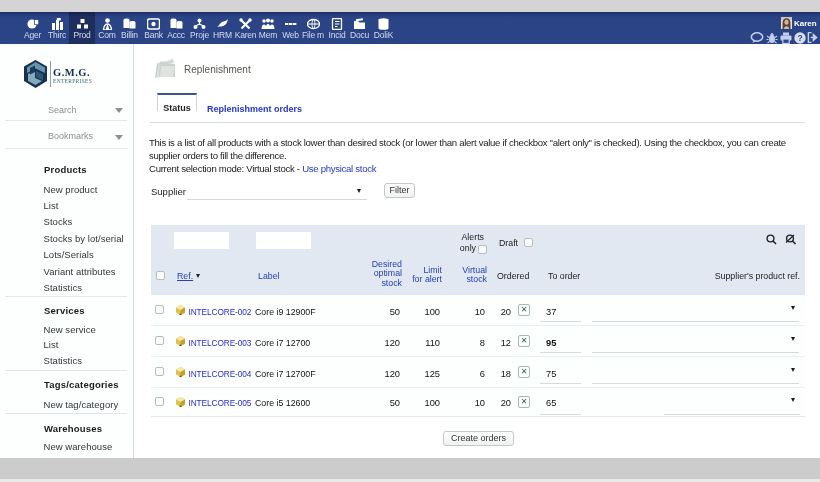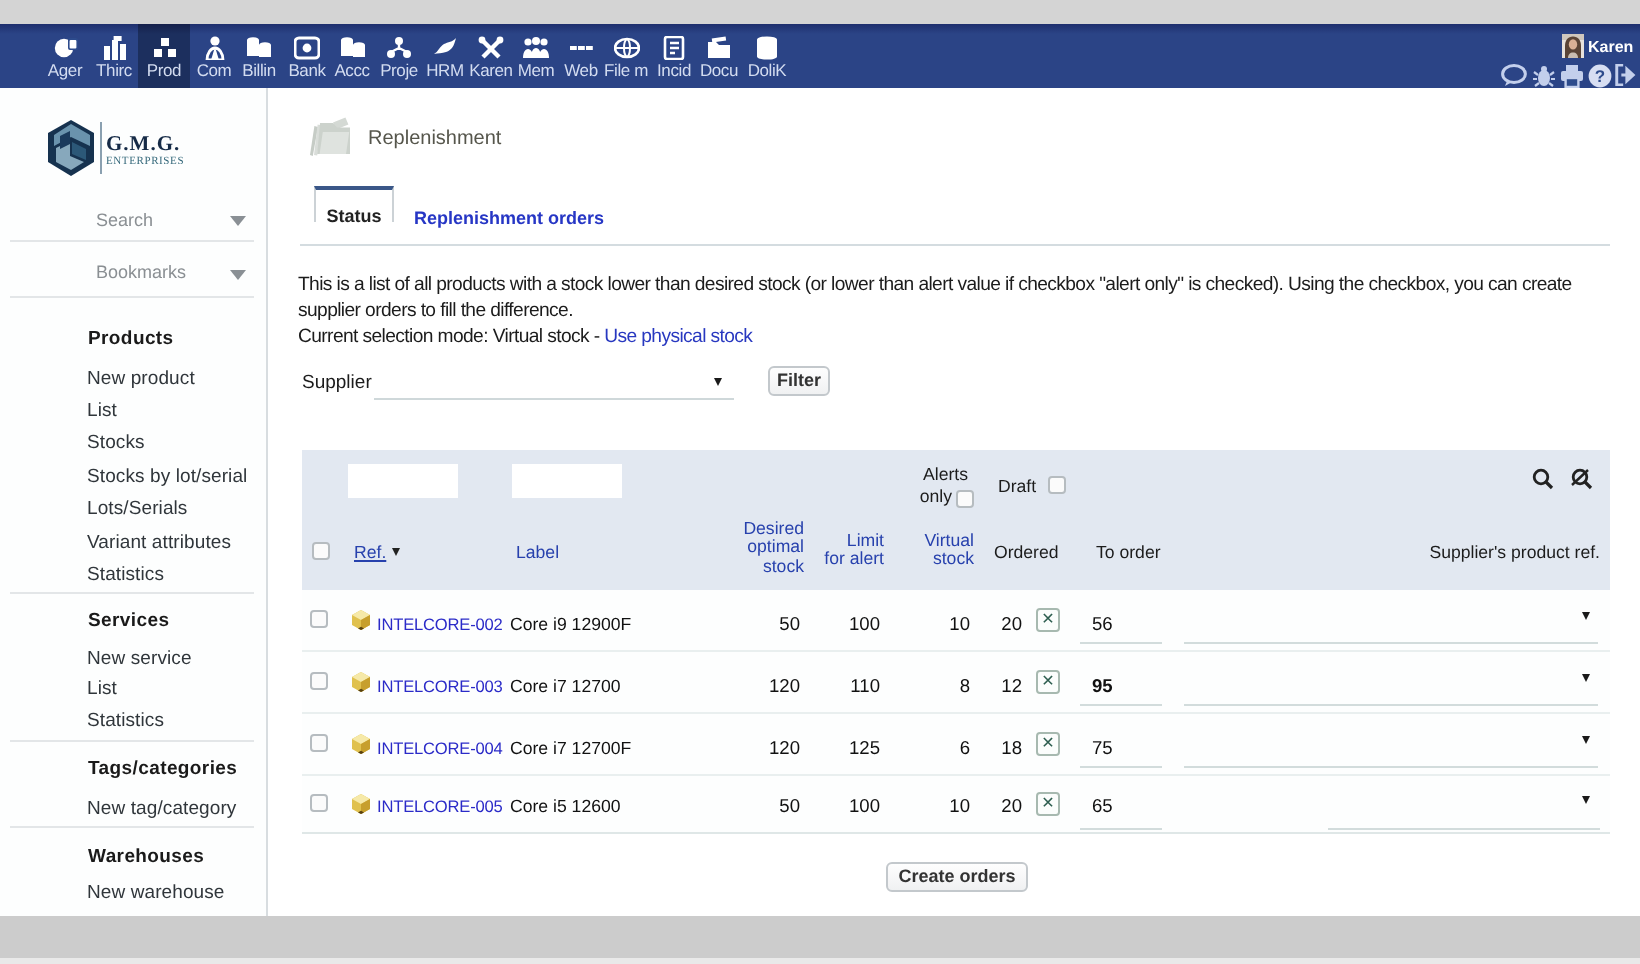--- a/index.html
+++ b/index.html
@@ -38,21 +38,21 @@
 .cb{position:absolute;width:9px;height:9px;background:#fbfbfb;border:1px solid #b6bcc0;border-radius:2px;}
 .row{position:absolute;left:151px;width:654px;height:31px;background:#fdfefe;border-bottom:1px solid #e9efef;}
 .rcell{position:absolute;font-size:9.3px;color:#111;top:12px;}
 .rtx{font-size:8.8px;}
 .rlink{font-size:8.3px !important;letter-spacing:-0.1px;}
 .xic{position:absolute;width:12px;height:12px;border:1px solid #a7b9b0;border-radius:2px;background:#fbfdfc;color:#2e5e50;font-size:8px;line-height:10px;text-align:center;}
 .uline{position:absolute;top:26px;height:1px;background:#d2dcdc;}
 .rlink{color:#2b2bc8;}
 .num{text-align:right;}
 .selarr{position:absolute;width:0;height:0;border-left:2.8px solid transparent;border-right:2.8px solid transparent;border-top:4.5px solid #1a1a1a;}
-.btn{position:absolute;background:linear-gradient(#fefefe,#f0f1f2);border:1px solid #c3c8cc;border-radius:3px;color:#333;font-size:9px;font-weight:bold;font-family:"Liberation Sans",sans-serif;text-align:center;}
+.btn{position:absolute;background:linear-gradient(#fefefe,#f0f1f2);border:1px solid #c3c8cc;border-radius:3px;color:#333;font-size:9px;font-weight:normal;font-family:"Liberation Sans",sans-serif;text-align:center;}
 #footer{position:absolute;left:0;top:458px;width:820px;height:21px;background:#cccccc;}
 #footer2{position:absolute;left:0;top:479px;width:820px;height:3px;background:#e9e9e9;}
 </style>
 </head>
 <body>
 <div id="topgray"></div>
 <div id="menubar">
 <div class="mi" style="left:1px;width:20px;margin-top:40px;">
       <span class="ic"><svg width="13" height="12" viewBox="0 0 13 12">
           <path d="M6.5 0L0 5h1.5v7h4V8h2v4h4V5H13z" fill="#fff"></path>
@@ -311,21 +311,21 @@
       <polygon points="4.5,5 9,2.5 9,7.5 4.5,10" fill="#c79f2d"></polygon>
       <polygon points="3,9.2 4.5,10 6,9.2 4.5,8.4" fill="#57400f"></polygon>
     </svg>
 <div class="rcell rlink rtx" style="left:37.5px;">INTELCORE-002</div>
 <div class="rcell rtx" style="left:104px;">Core i9 12900F</div>
 <div class="rcell num" style="left:201px;width:48px;">50</div>
 <div class="rcell num" style="left:241px;width:48px;">100</div>
 <div class="rcell num" style="left:286px;width:48px;">10</div>
 <div class="rcell num" style="left:322px;width:38px;">20</div>
 <div class="xic" style="left:367px;top:9px;">✕</div>
-<div class="rcell" style="left:395px;">56</div>
+<div class="rcell" style="left:395px;">37</div>
 <div class="uline" style="left:389px;width:41px;"></div>
 <div class="uline" style="left:441px;width:207px;"></div>
 <div class="selarr" style="left:640px;top:11px;"></div>
 </div>
 <div class="row" style="top:326px;">
 <div class="cb" style="left:4px;top:10px;"></div>
 <svg class="abs cube" style="left:25px;top:10px;" width="9" height="10" viewBox="0 0 9 10">
       <polygon points="4.5,0 9,2.5 9,7.5 4.5,10 0,7.5 0,2.5" fill="#e0c14e"></polygon>
       <polygon points="4.5,0 9,2.5 4.5,5 0,2.5" fill="#f6e9a8"></polygon>
       <polygon points="4.5,5 9,2.5 9,7.5 4.5,10" fill="#c79f2d"></polygon>

